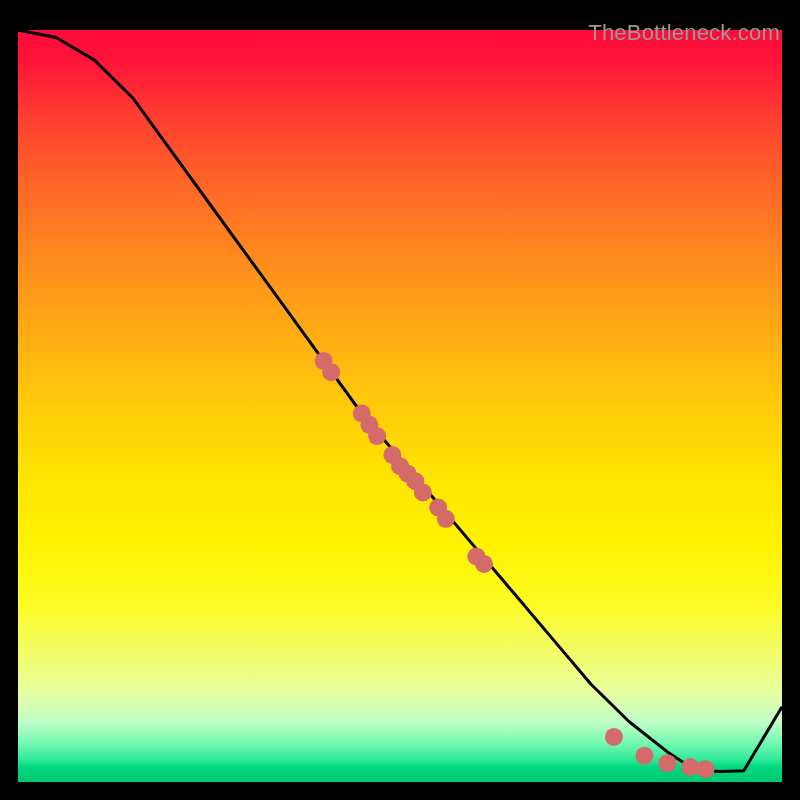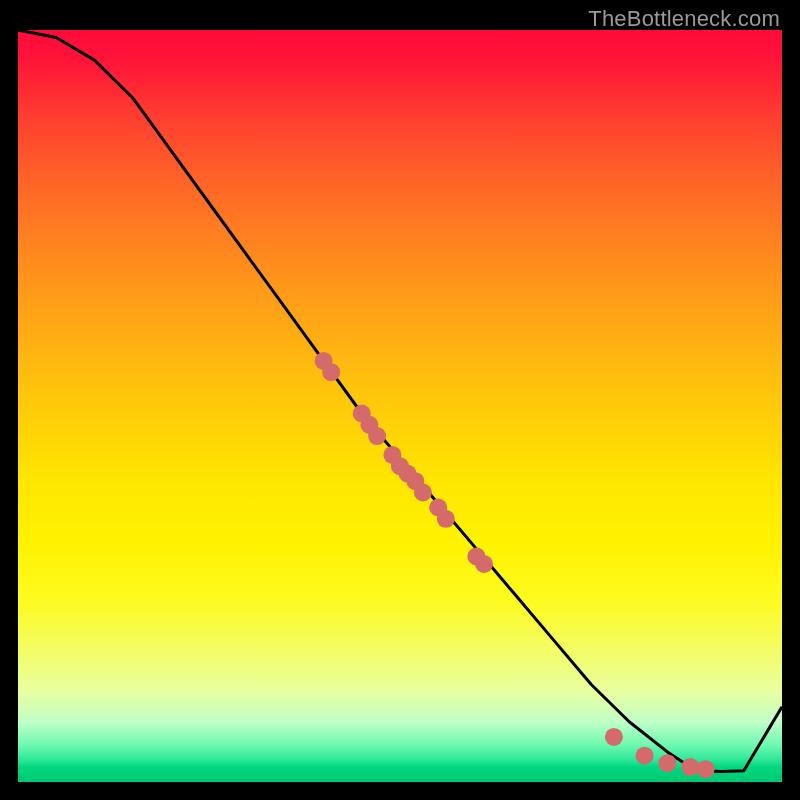--- a/index.html
+++ b/index.html
@@ -33,21 +33,21 @@
       #e8ffa0 88%,
       #c0ffc8 92%,
       #70f8b0 95%,
       #30e898 97%,
       #00d880 98%,
       #00c870 100%
     );
   }
   .attribution {
     position: absolute;
-    top: 6px;
+    top: 20px;
     right: 20px;
     color: #9a9a9a;
     font-size: 22px;
     font-weight: normal;
     letter-spacing: 0.2px;
   }
   svg.curve {
     position: absolute;
     left: 0;
     top: 0;

